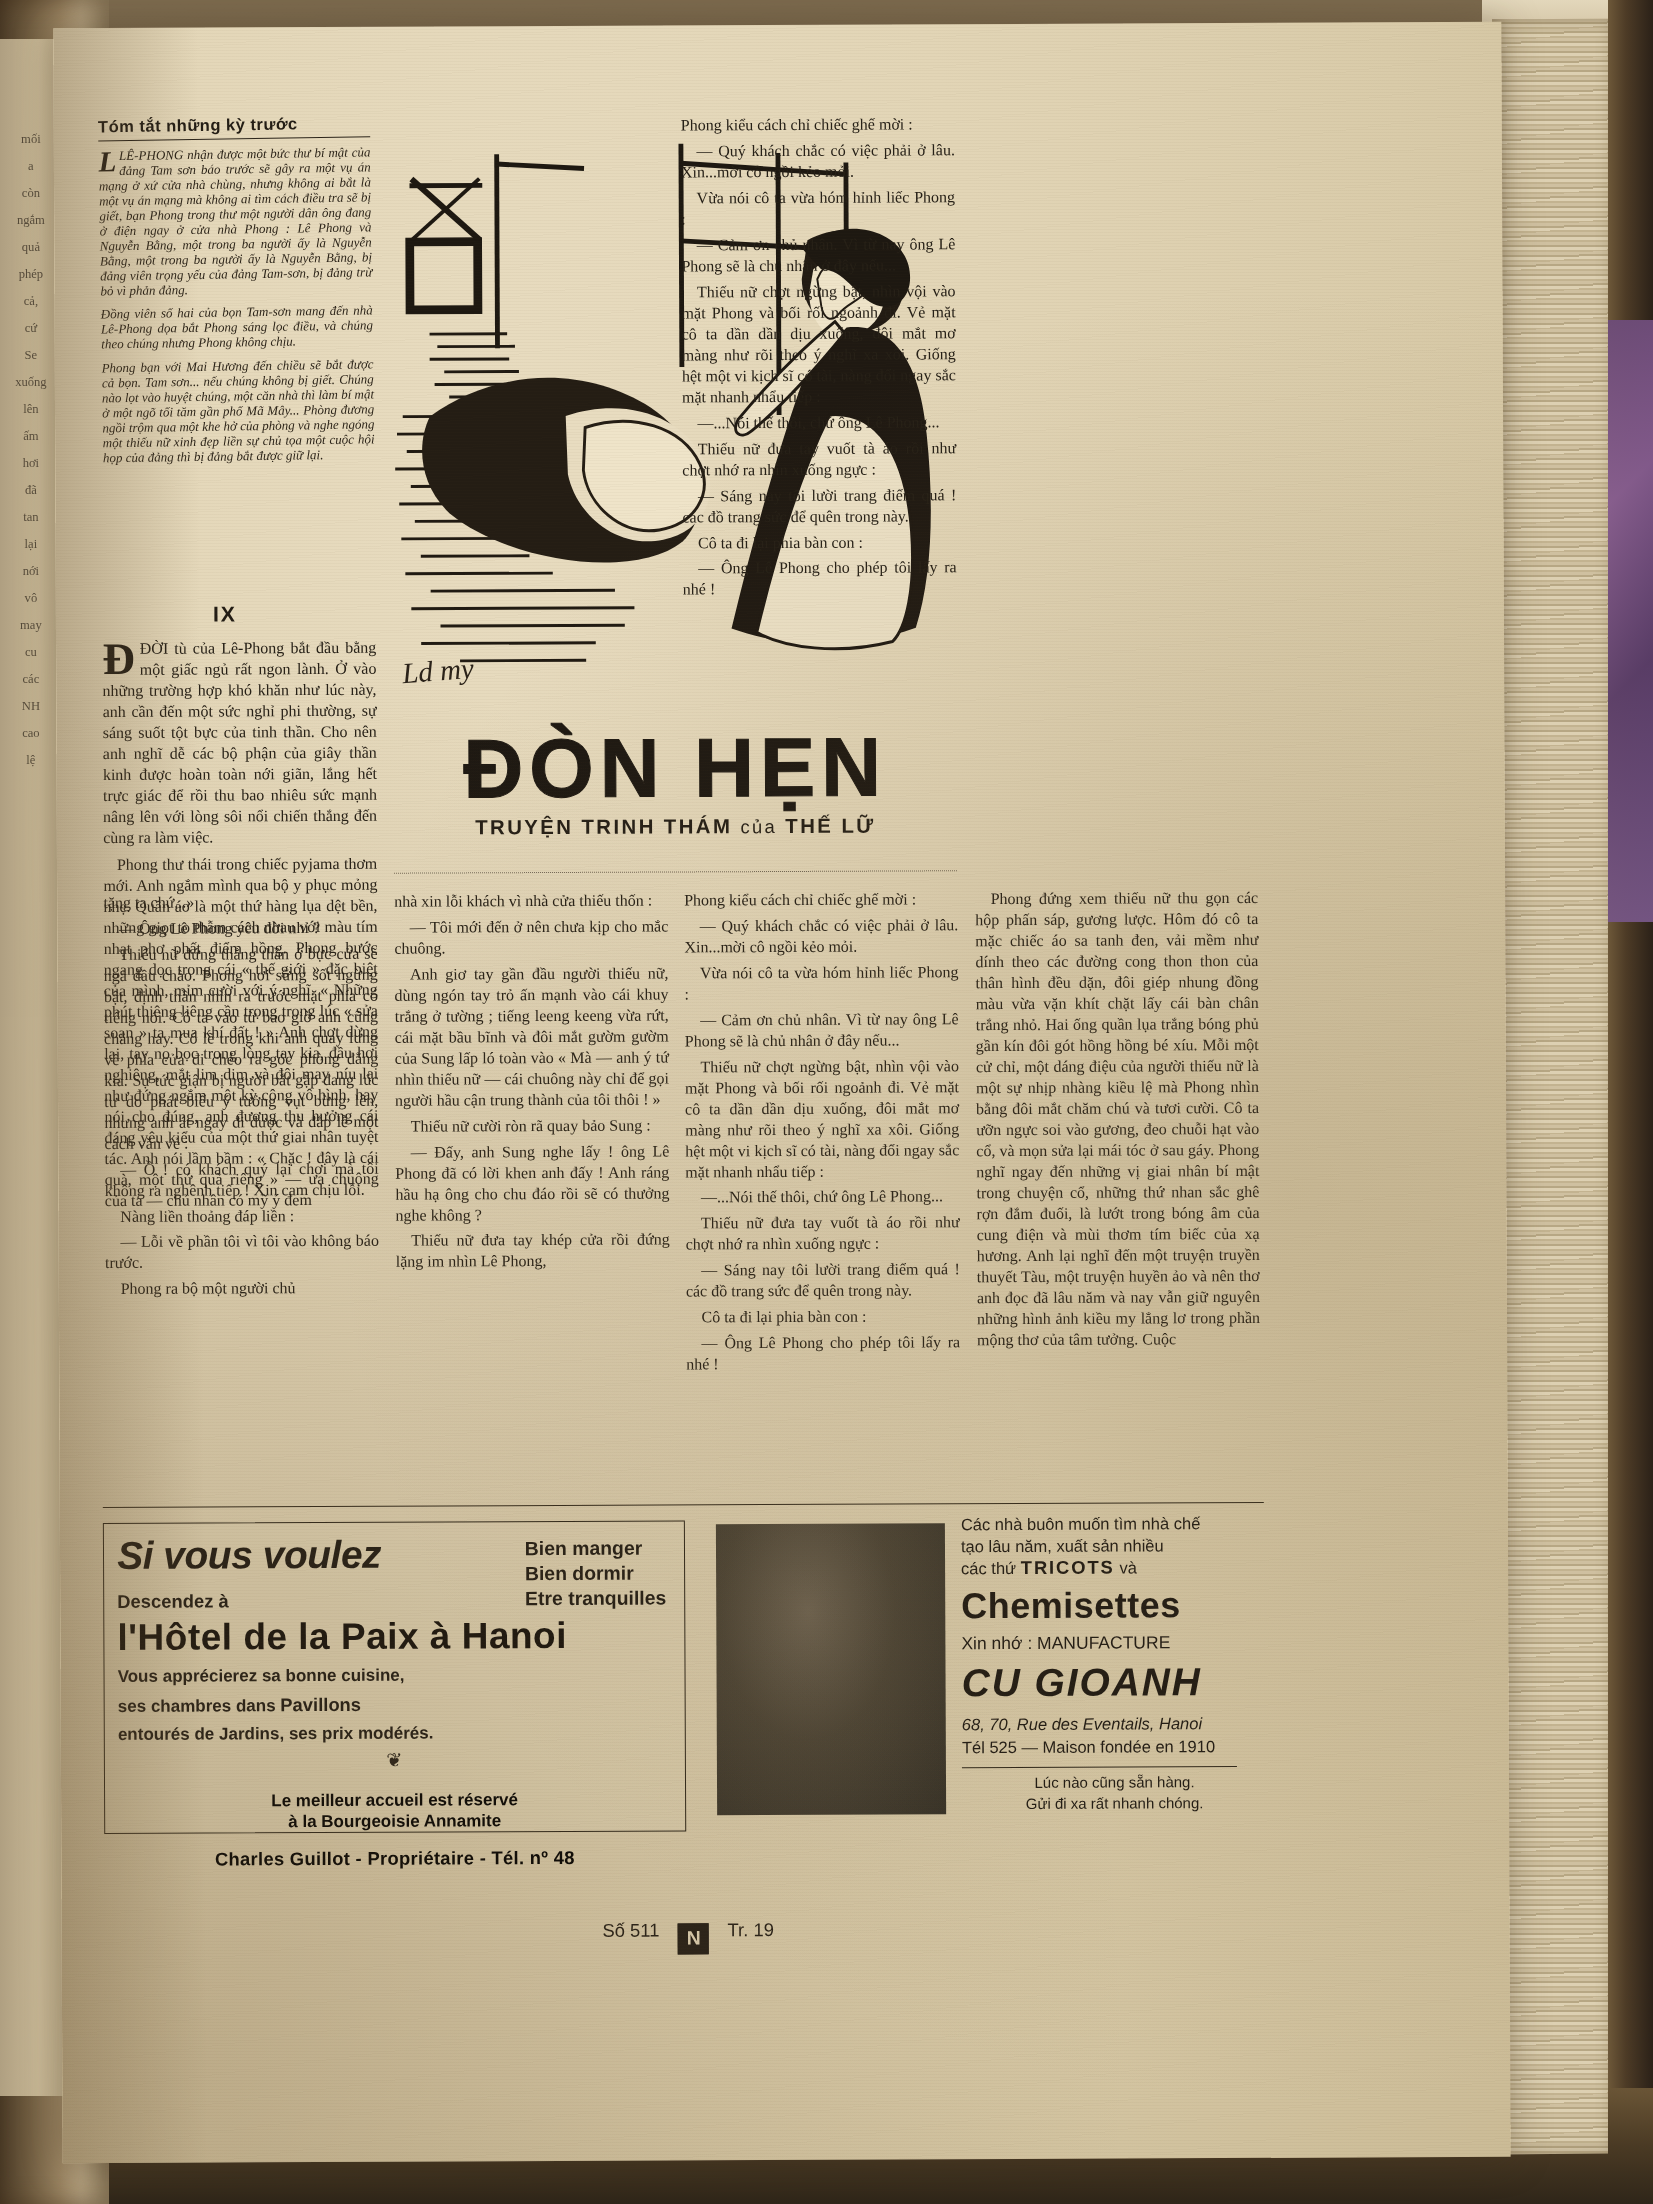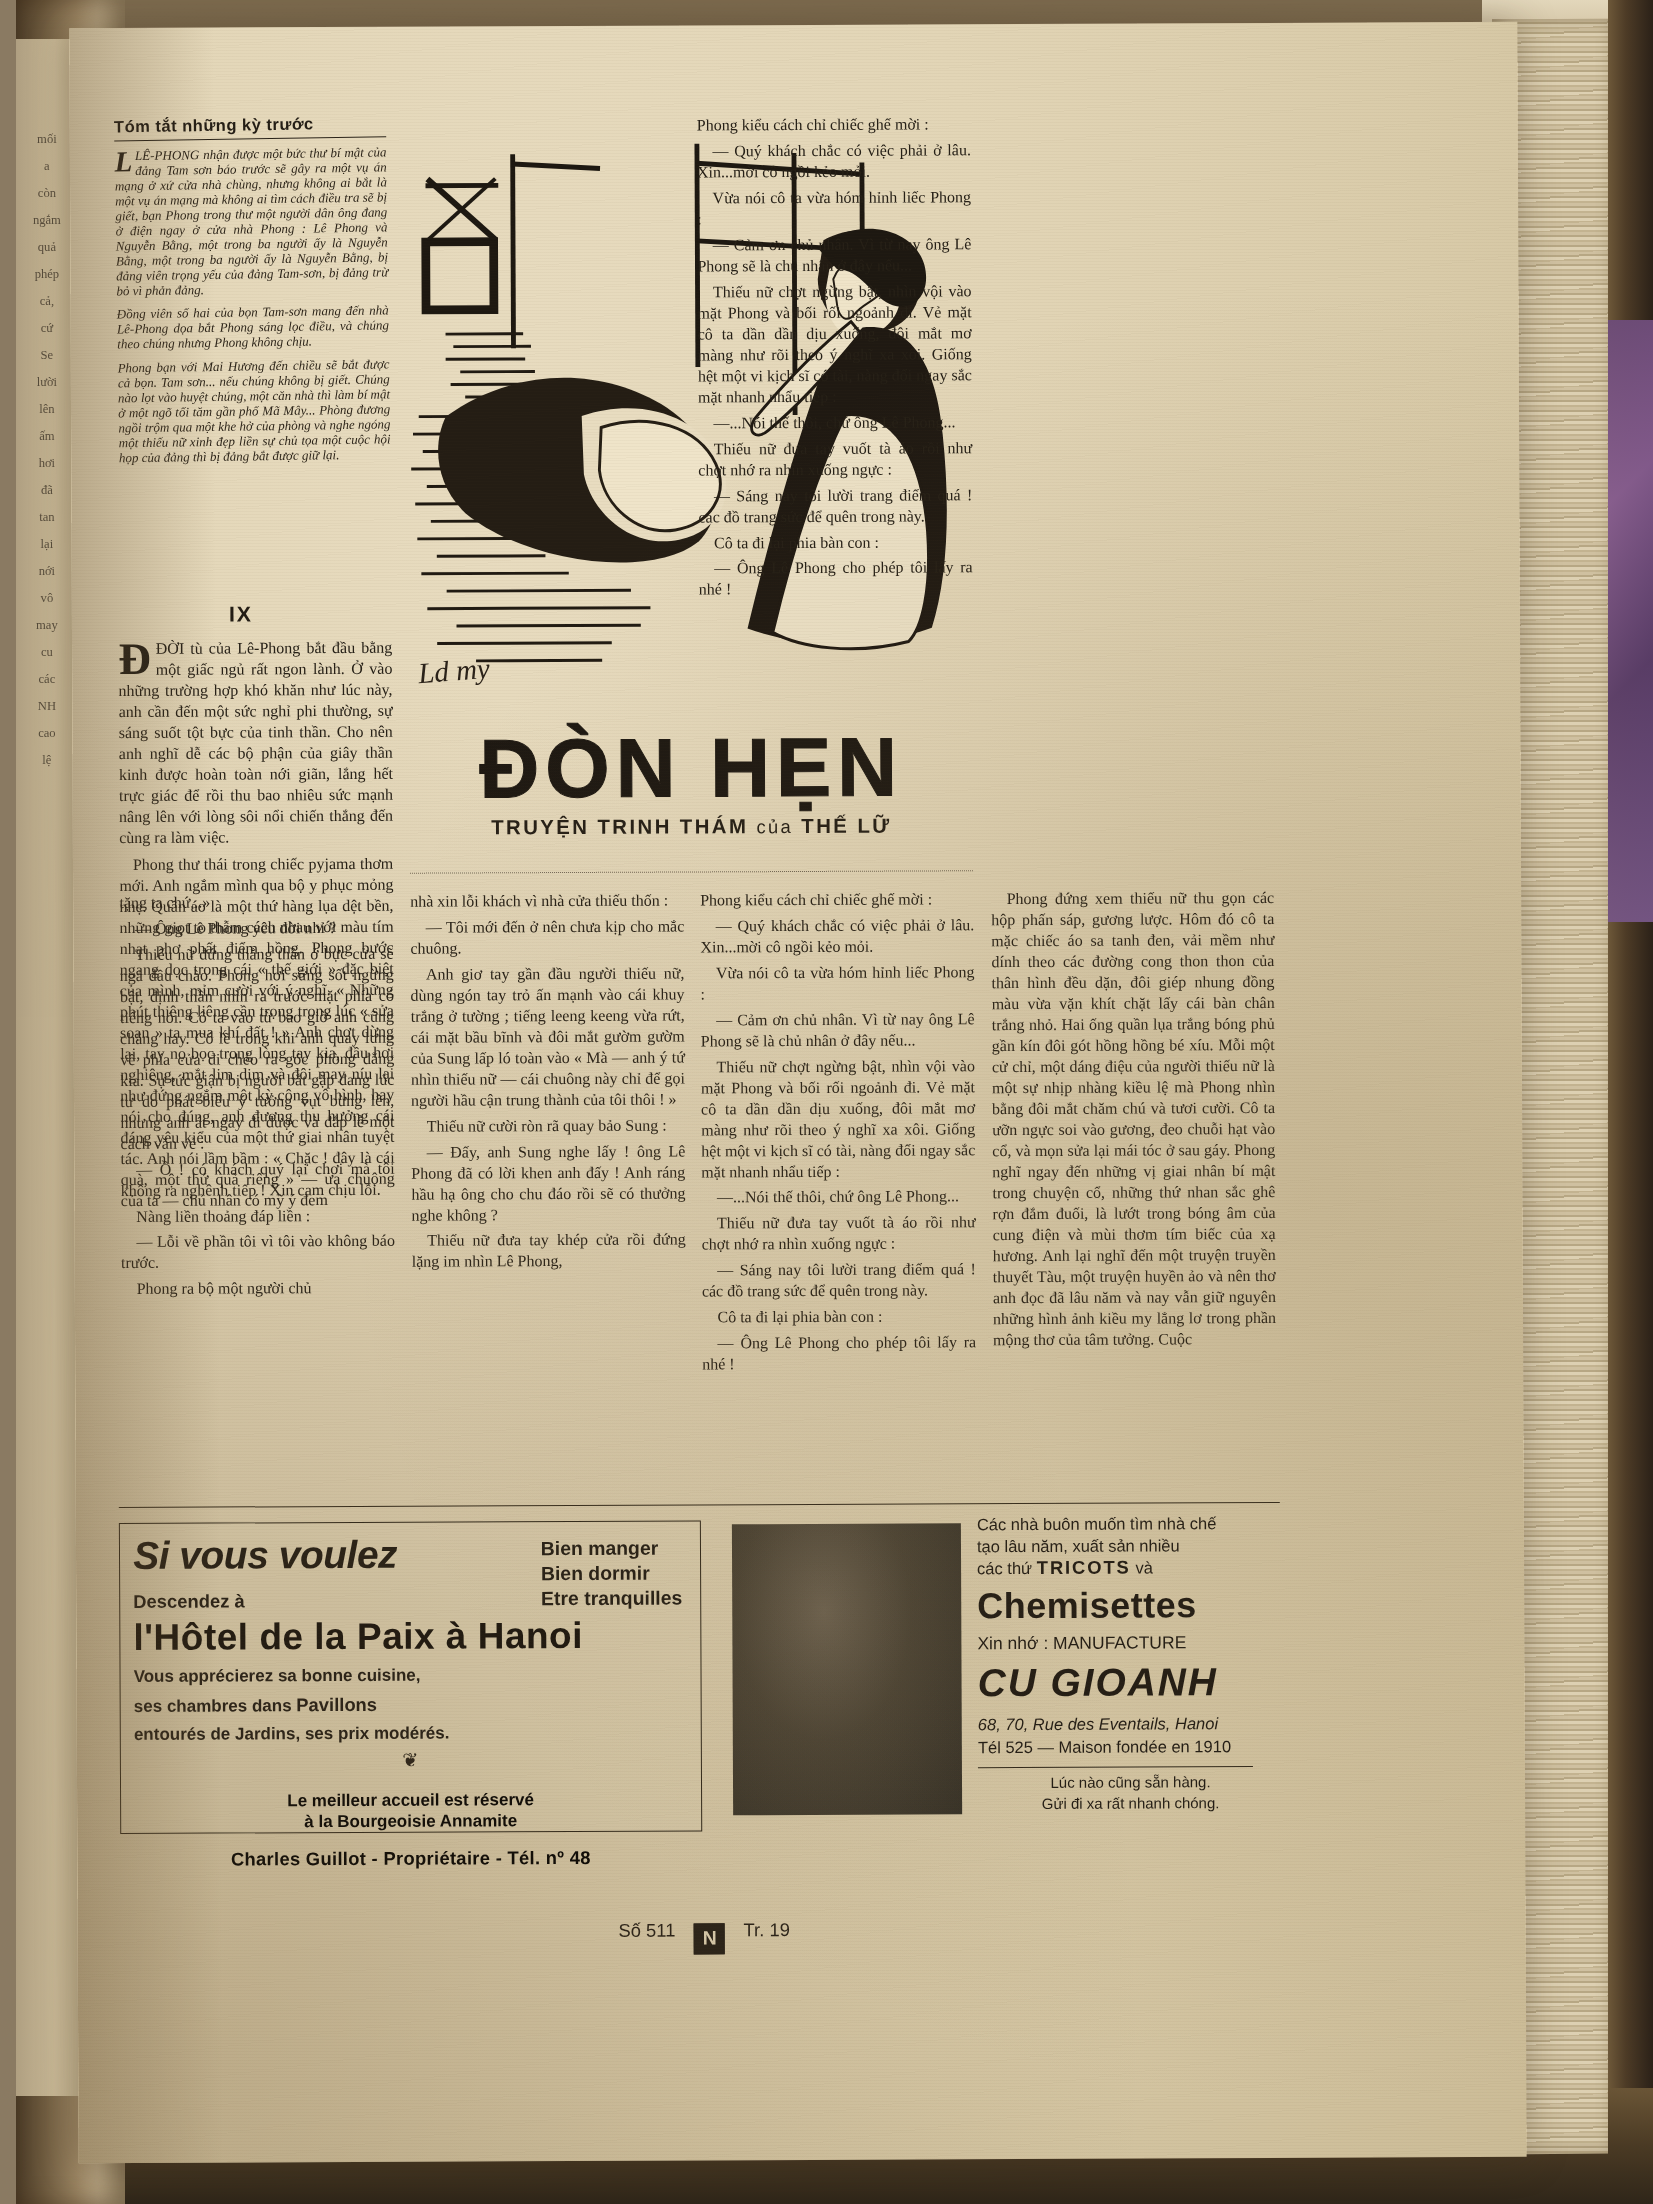--- a/index.html
+++ b/index.html
@@ -13,21 +13,20 @@
     overflow: hidden;
     font-family: "Liberation Serif", serif;
   }
   
   #book {
     position: absolute;
     inset: 0;
     background:
       linear-gradient(100deg, #5d destroy 0%, #5d4a33 0%, #6b5640 3%, #8b7355 7%, #7a6548 12%, #6f5b41 18%, #5e4c35 25%) ;
     background: linear-gradient(180deg, #7c6a4e 0%, #6e5c42 100%);
-    margin-left: 16px;
   }
   
   #desk-left {
     position: absolute; left: 0; top: 0; width: 62px; height: 2205px;
     background: linear-gradient(90deg, #3d2e1c 0%, #6b5334 40%, #8a6b44 100%);
   }
   #desk-right {
     position: absolute; right: 0; top: 0; width: 45px; height: 2205px;
     background: linear-gradient(270deg, #2b2118 0%, #4d3b26 60%, #6d5839 100%);
   }
@@ -306,21 +305,21 @@
     <div class="lp-col" id="lpcol">
         <div>mối</div>
         <div>a</div>
         <div>còn</div>
         <div>ngắm</div>
         <div>quả</div>
         <div>phép</div>
         <div>cả,</div>
         <div>cứ</div>
         <div>Se</div>
-        <div>lười</div>
+        <div>xuống</div>
         <div>lên</div>
         <div>ấm</div>
         <div>hơi</div>
         <div>đã</div>
         <div>tan</div>
         <div>lại</div>
         <div>nới</div>
         <div>vô</div>
         <div>may</div>
         <div>cu</div>

